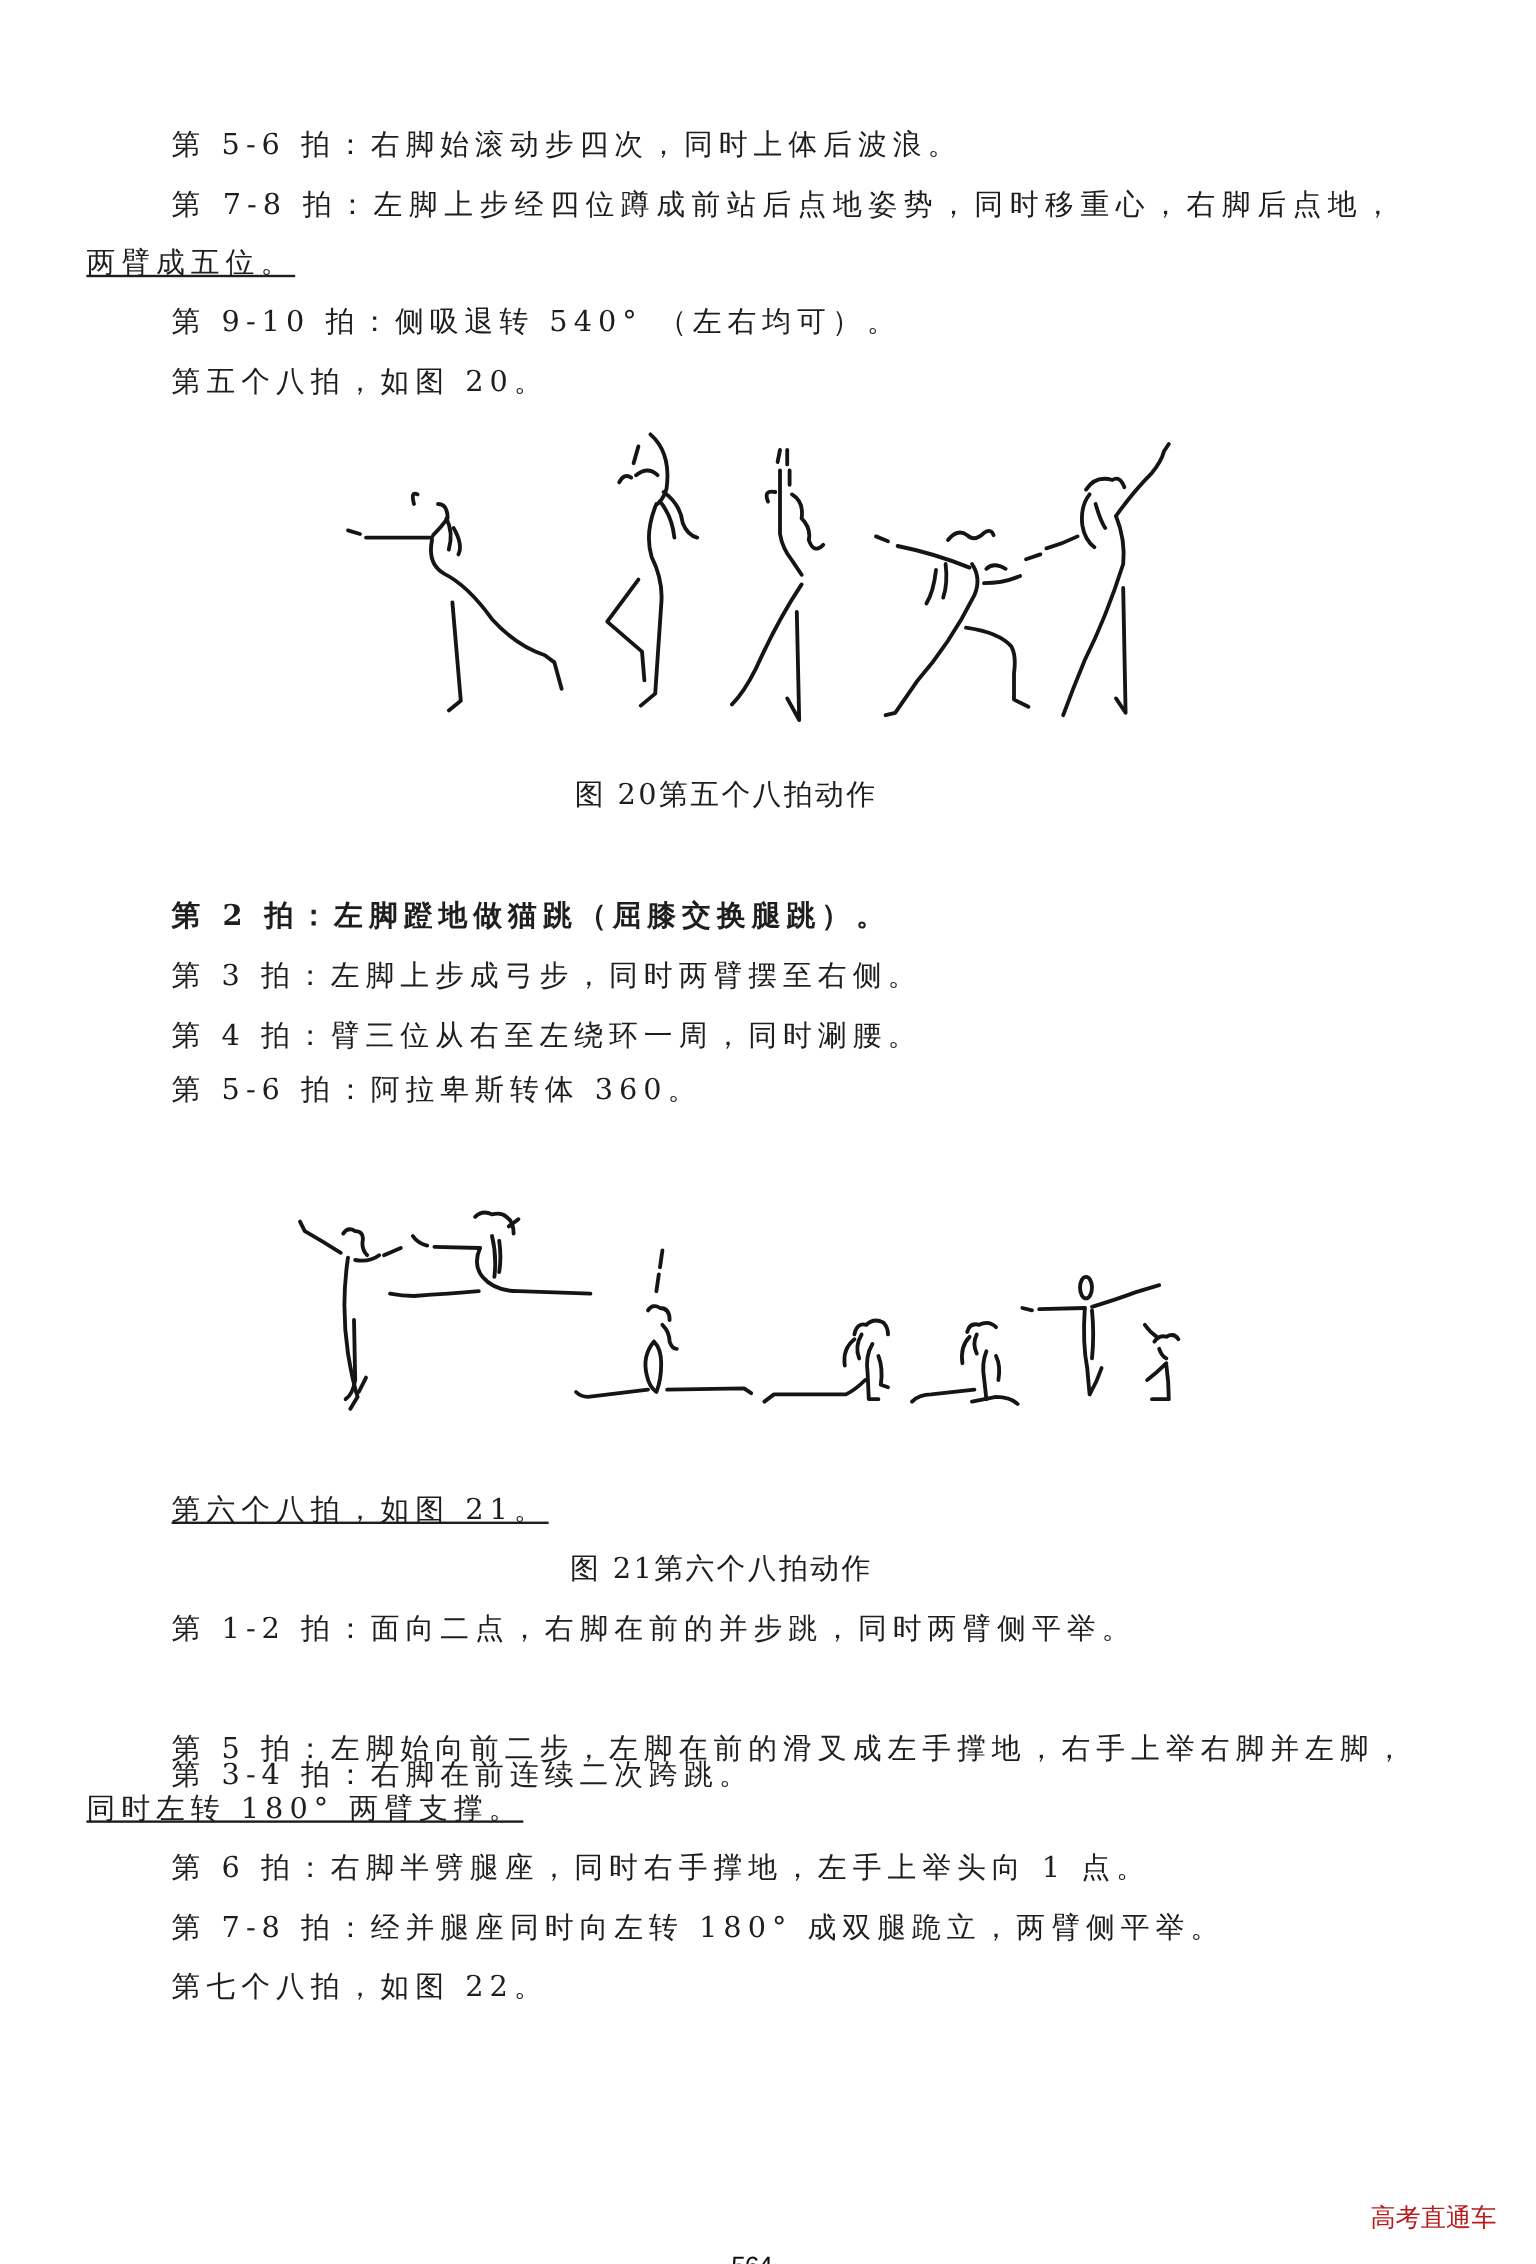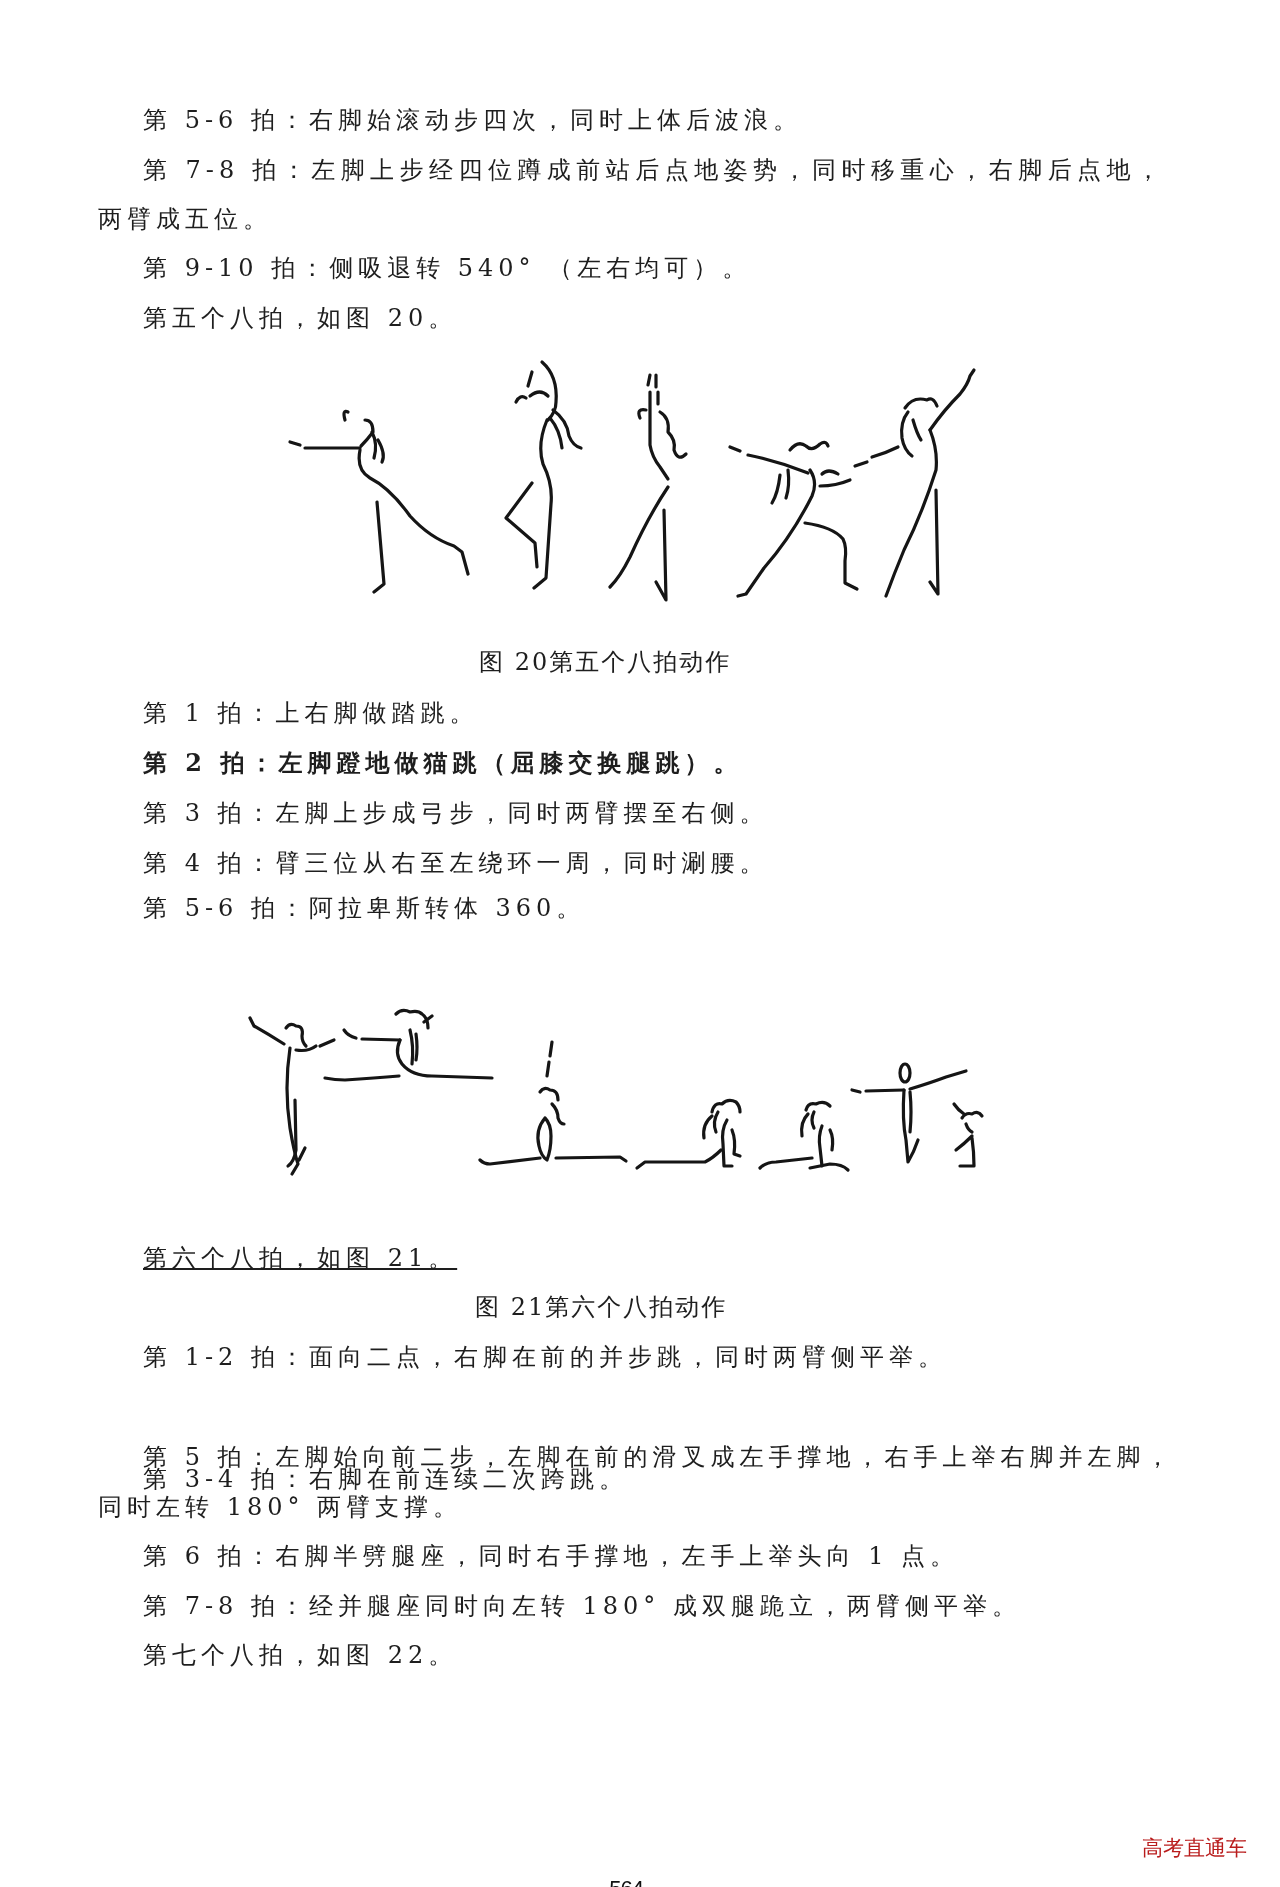--- a/index.html
+++ b/index.html
@@ -2,21 +2,21 @@
 <html><head>
 <meta charset="utf-8">
 <style>
   html, body { margin: 0; padding: 0; background: #ffffff; }
   body { width: 1280px; height: 1887px; position: relative; overflow: hidden;
          font-family: "DejaVu Serif", "Liberation Serif", serif; color: #1e1e1e; }
   .page { position: absolute; left: 0; top: 0; width: 1280px; height: 1887px; background: #fff; padding-left: 20px; }
   .line { position: absolute; font-size: 24px; line-height: 30px; white-space: nowrap;
           letter-spacing: 5px; }
   .line.indent { left: 143px; }
-  .line.flush { left: 98px; }
+  .line.flush { left: 72px; text-decoration: underline; }
   .line.just { width: 1022px; text-align: justify; text-align-last: justify; }
   .caption { position: absolute; font-size: 24px; line-height: 30px; white-space: nowrap;
              letter-spacing: 2px; }
   .caption .num { }
   .figure { position: absolute; }
   .figure svg { display: block; }
   .figure path, .figure line, .figure polyline, .figure ellipse {
     fill: none; stroke: #151515; stroke-width: 3.2; stroke-linecap: round; stroke-linejoin: round; }
   .pagenum { position: absolute; left: 603px; top: 1876px; font-family: Liberation Sans, sans-serif;
              font-size: 22px; color: #111; letter-spacing: -1px; }
@@ -80,21 +80,20 @@
         <path d="M930 430 q8 20 6 40 q-14 44 -32 80 q-10 24 -18 46"></path>
         <path d="M936 490 L938 594 l-8 -12"></path>
       </g>
     </svg>
   </div>
 
   <div class="caption" style="left:479px; top:647px;">
     <span class="num">图 20</span><span>第五个八拍动作</span>
   </div>
 
-  <div class="line indent" style="top:698px;">第 1 拍：上右脚做踏跳。</div>
   <div class="line indent" style="top:748px;font-weight:bold;">第 2 拍：左脚蹬地做猫跳（屈膝交换腿跳）。</div>
   <div class="line indent" style="top:798px;">第 3 拍：左脚上步成弓步，同时两臂摆至右侧。</div>
   <div class="line indent" style="top:848px;">第 4 拍：臂三位从右至左绕环一周，同时涮腰。</div>
   <div class="line indent" style="top:893px;">第 5-6 拍：阿拉卑斯转体 360。</div>
 
   <div class="figure" style="left:240px; top:1000px;">
     <svg width="760" height="185" viewBox="240 1000 760 185">
 
       <g>
         <path d="M250 1018 l4 8 q14 8 30 18"></path>

